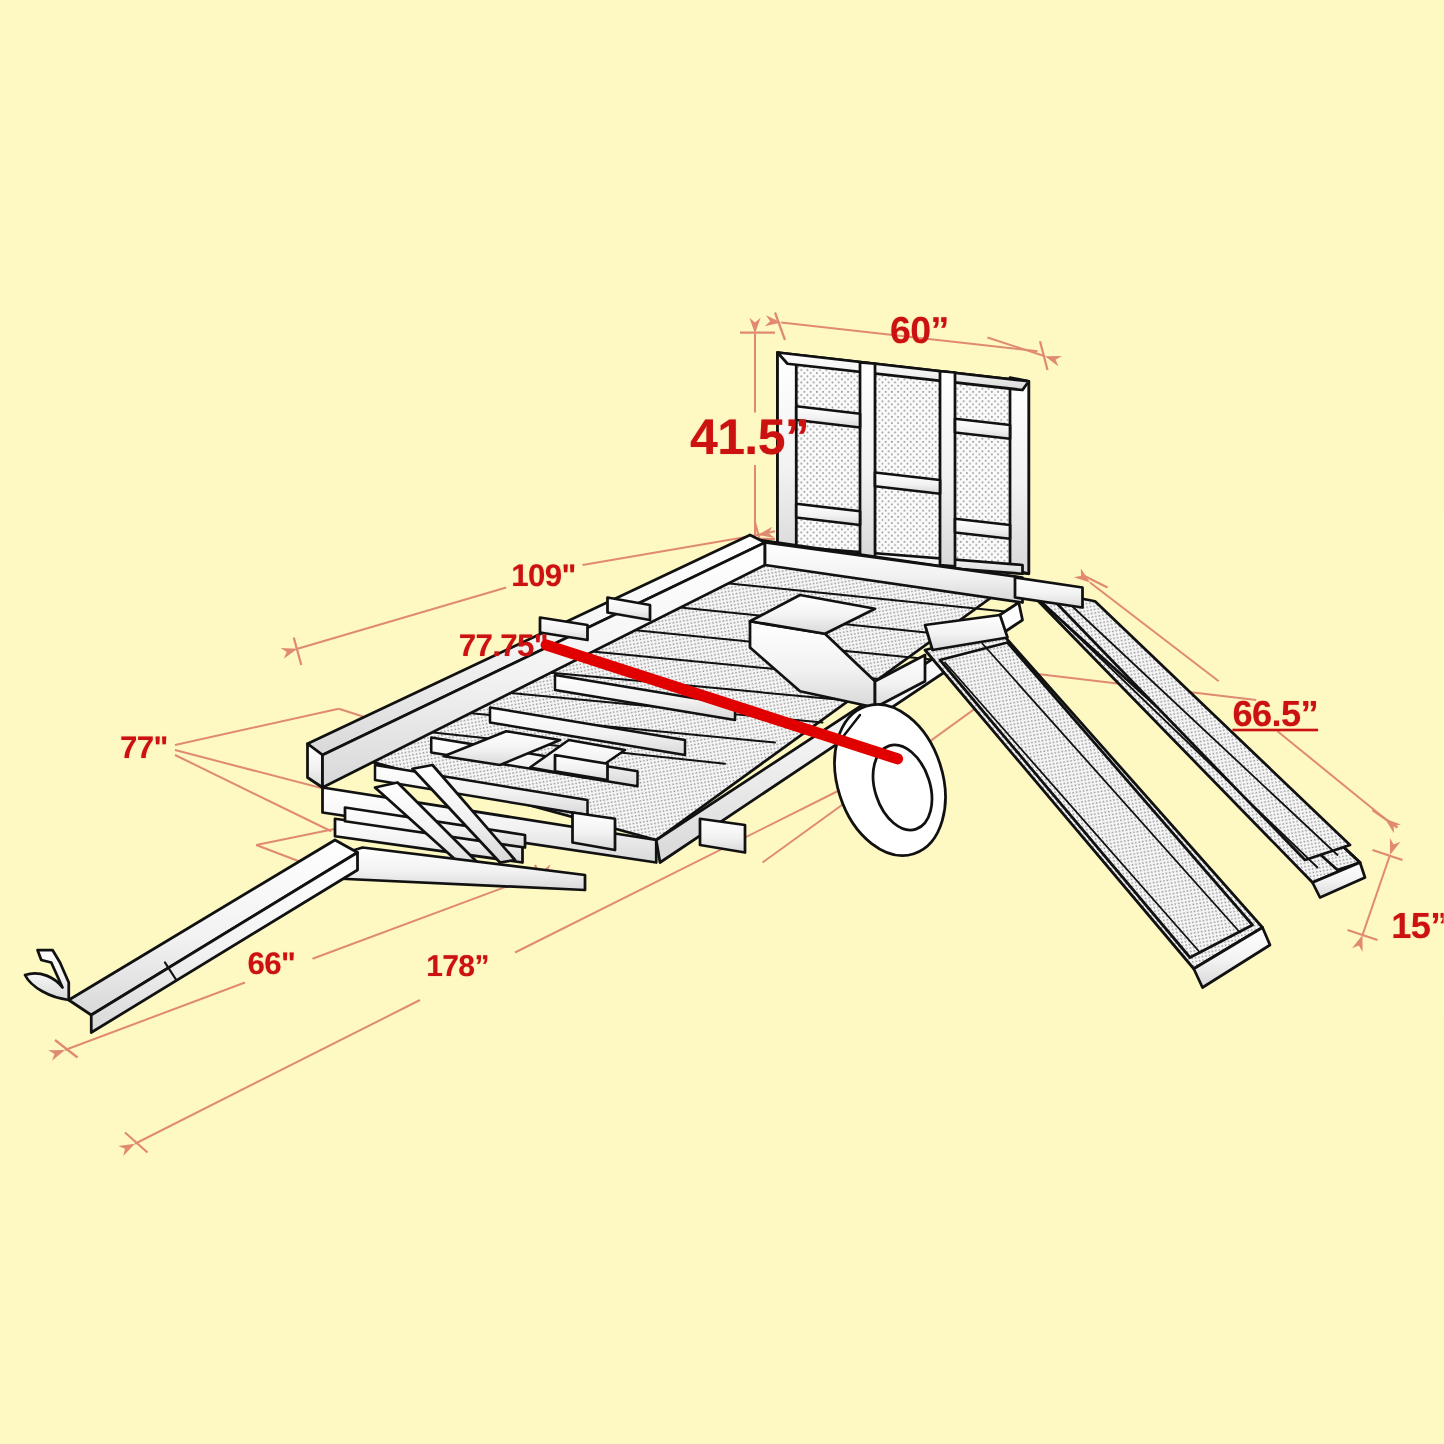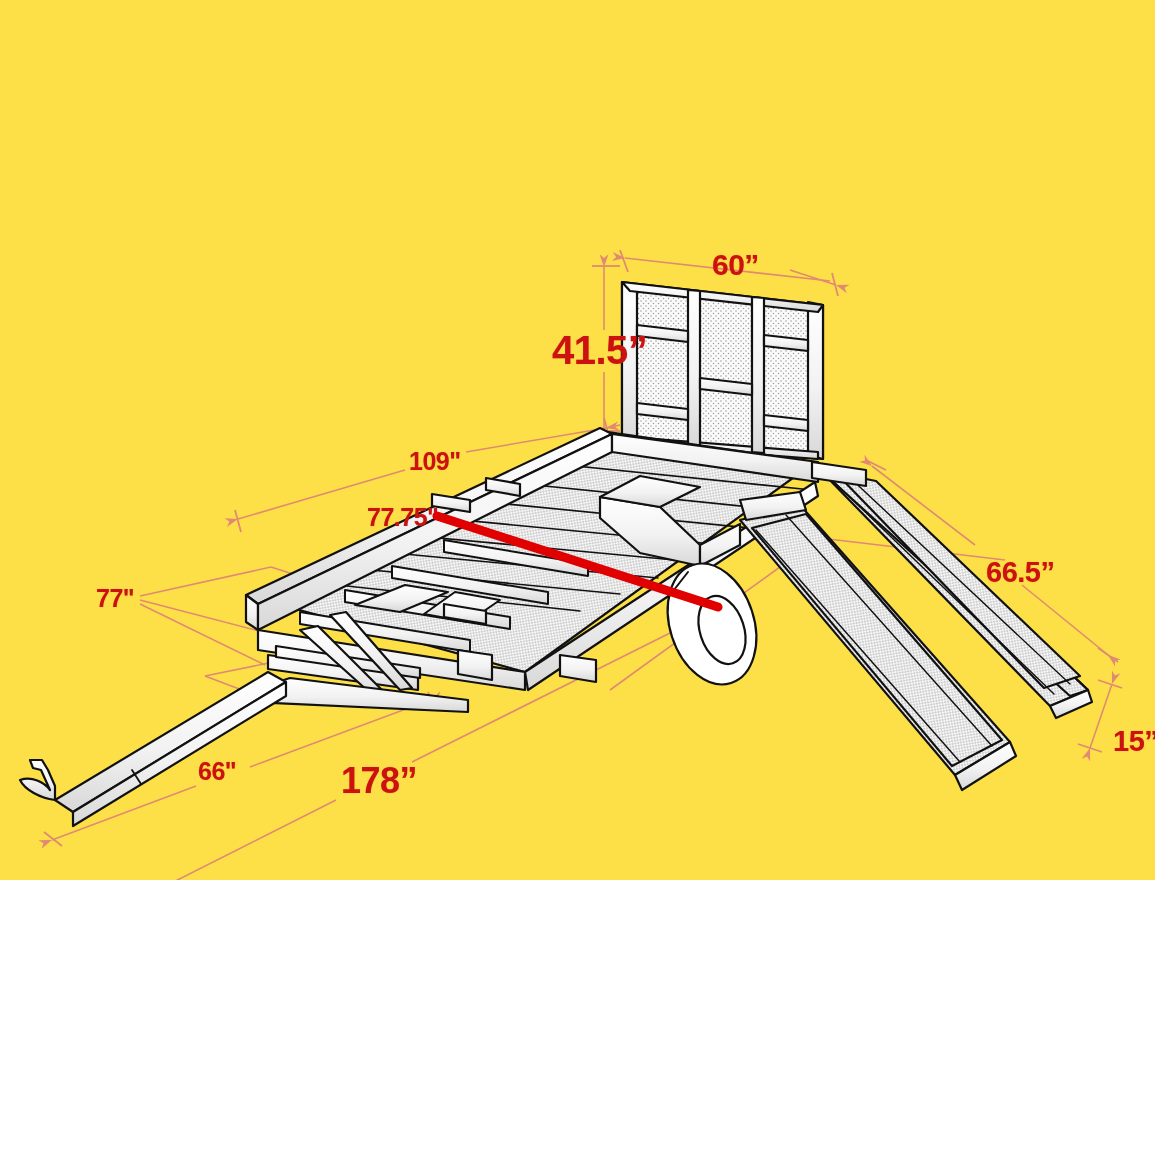--- a/index.html
+++ b/index.html
@@ -6,22 +6,22 @@
     margin: 0;
     padding: 0;
     background: #ffffff;
   }
   body {
     font-family: "Liberation Sans", sans-serif;
   }
   #stage {
     position: relative;
     width: 1155px;
-    height: 880px;
-    background: #fde047;
+    height: 1155px;
+    background: #fef9c3;
     overflow: hidden;
   }
   #drawing {
     position: absolute;
     left: 0;
     top: 0;
     width: 1155px;
     height: 1155px;
   }
   .dim-label {
@@ -31,24 +31,24 @@
     font-family: "Liberation Sans", sans-serif;
     white-space: nowrap;
     letter-spacing: -0.5px;
     text-shadow: 0 0 1px rgba(204,17,17,0.35);
   }
   .d60    { left: 712px; top: 248px;  font-size: 30px; }
   .d415   { left: 552px; top: 328px;  font-size: 40px; }
   .d109   { left: 409px; top: 447px;  font-size: 25px; }
   .d7775  { left: 367px; top: 503px;  font-size: 25px; }
   .d77    { left: 96px;  top: 584px;  font-size: 25px; }
-  .d665   { left: 986px; top: 556px;  font-size: 29px; }
+  .d665   { left: 986px; top: 556px;  font-size: 29px; text-decoration: underline; }
   .d15    { left: 1097px;top: 725px;  font-size: 29px; margin-left: 16px; }
   .d66    { left: 198px; top: 757px;  font-size: 25px; }
-  .d178   { left: 341px; top: 760px;  font-size: 36px; }
+  .d178   { left: 341px; top: 760px;  font-size: 24px; }
 </style>
 </head>
 <body>
 
 <div id="stage">
 
   <svg id="drawing" viewBox="0 0 1155 1155">
     <defs>
       <pattern id="mesh" width="5" height="5" patternUnits="userSpaceOnUse">
         <rect width="5" height="5" fill="#fbfbfb"></rect>

